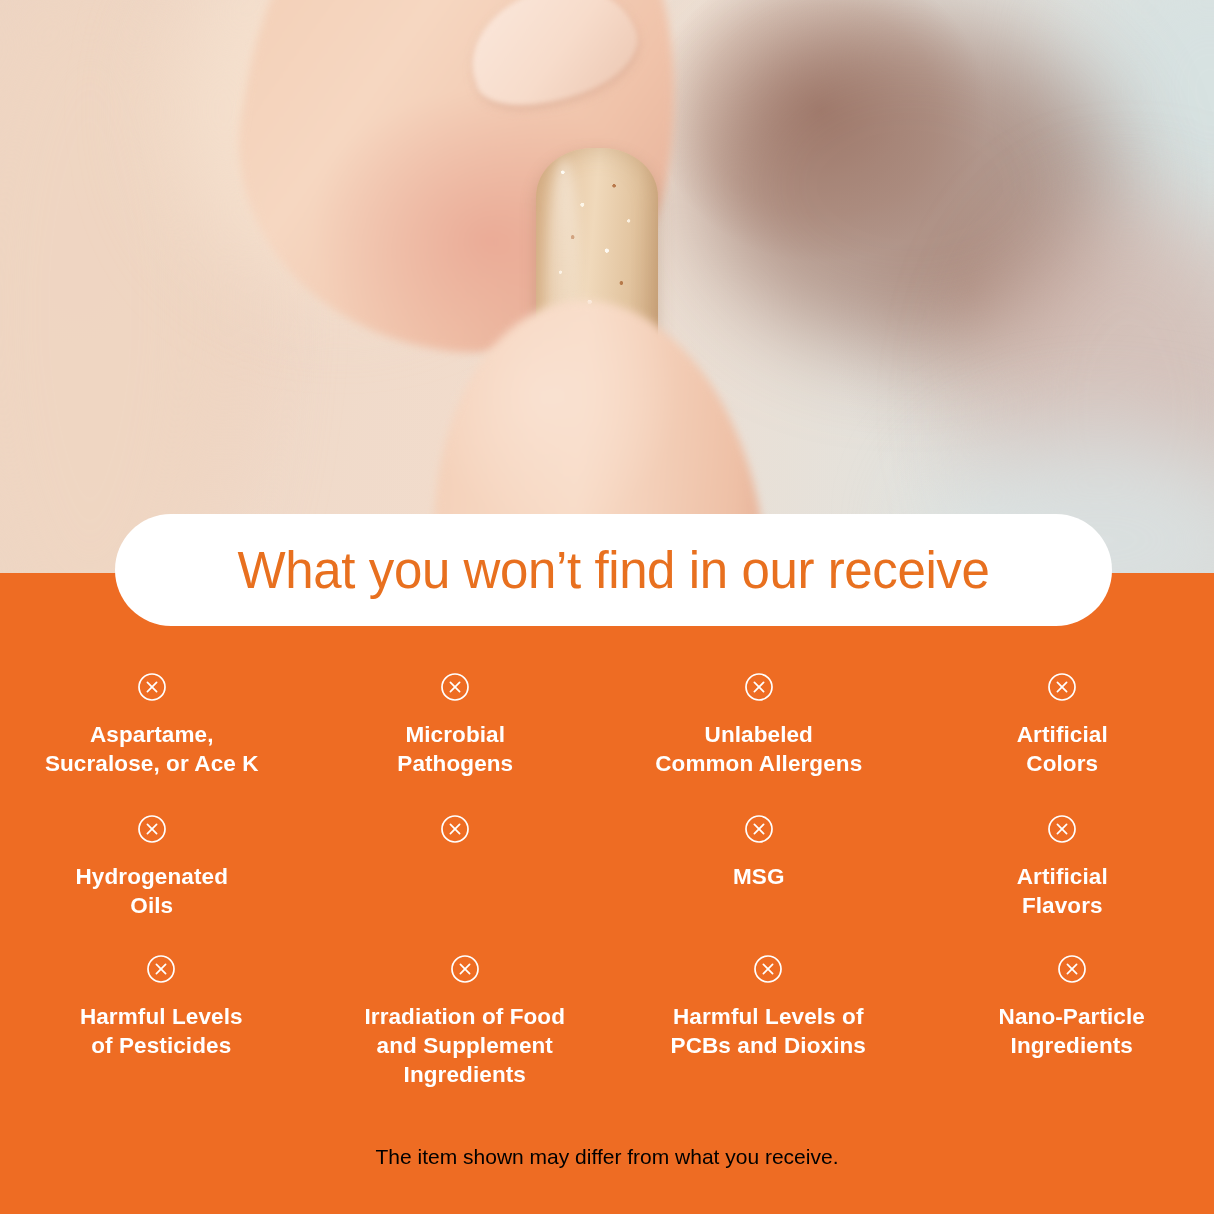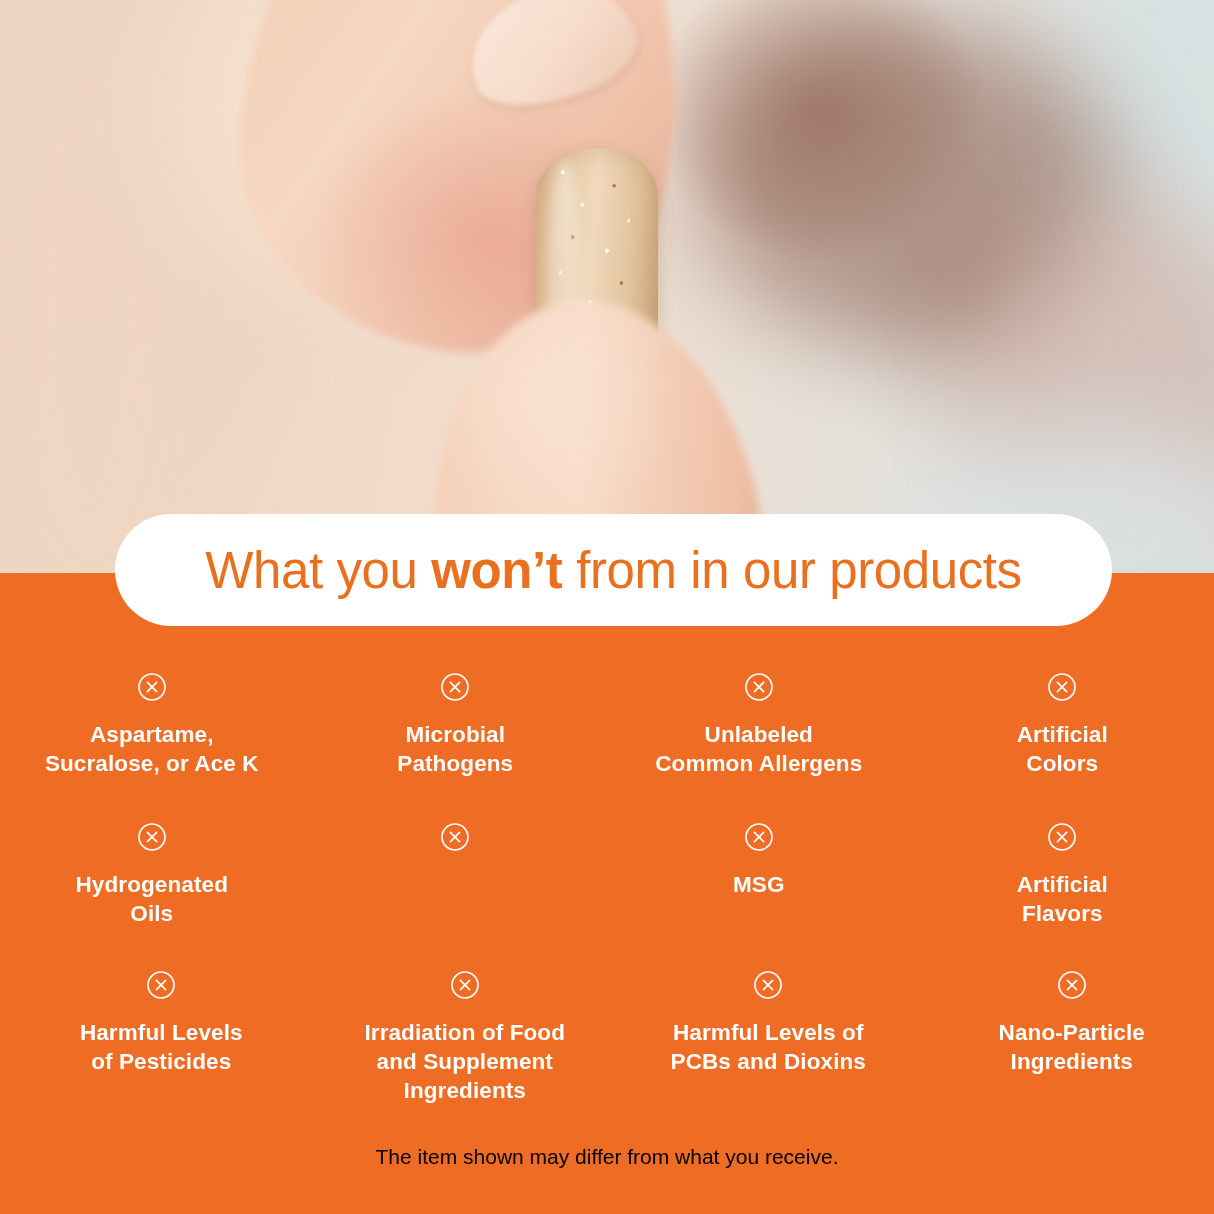--- a/index.html
+++ b/index.html
@@ -167,31 +167,31 @@
     z-index: 5;
   }
   .headline {
     font-size: 51px;
     line-height: 1;
     color: #E8701F;
     letter-spacing: -0.4px;
     white-space: nowrap;
     font-weight: 400;
   }
-  .headline .strong { font-weight: 700; }
+  .headline .strong { font-weight: 400; }
 
   
   .grid {
     position: absolute;
     left: 0;
     top: 660px;
     width: 1214px;
     display: grid;
     grid-template-columns: repeat(4, 1fr);
-    row-gap: 8px;
+    row-gap: 0px;
     z-index: 4;
   }
   .cell {
     text-align: center;
     padding: 0 6px;
   }
   .cell-r0 { height: 142px; }
   .cell-r1 { height: 140px; text-align: center; }
   .cell-r2 { height: 150px; padding-left: 25px; }
 
@@ -246,21 +246,21 @@
       <div class="tablet-speck"></div>
       <div class="tablet-shine"></div>
     </div>
 
     <div class="finger"></div>
   </div>
 
   <div class="body-panel"></div>
 
   <div class="headline-pill">
-    <div class="headline"><span>What you </span><span class="strong">won’t</span><span> from in our products</span></div>
+    <div class="headline"><span>What you </span><span class="strong">won’t</span><span> find in our receive</span></div>
   </div>
 
   <div class="grid">
 
     <div class="cell cell-r0">
       <svg class="x-icon" viewBox="0 0 30 30">
           <circle cx="15" cy="15" r="13" fill="none" stroke="#FFFFFF" stroke-width="1.7"></circle>
           <line x1="10.4" y1="10.4" x2="19.6" y2="19.6" stroke="#FFFFFF" stroke-width="1.7" stroke-linecap="round"></line>
           <line x1="19.6" y1="10.4" x2="10.4" y2="19.6" stroke="#FFFFFF" stroke-width="1.7" stroke-linecap="round"></line>
         </svg>

